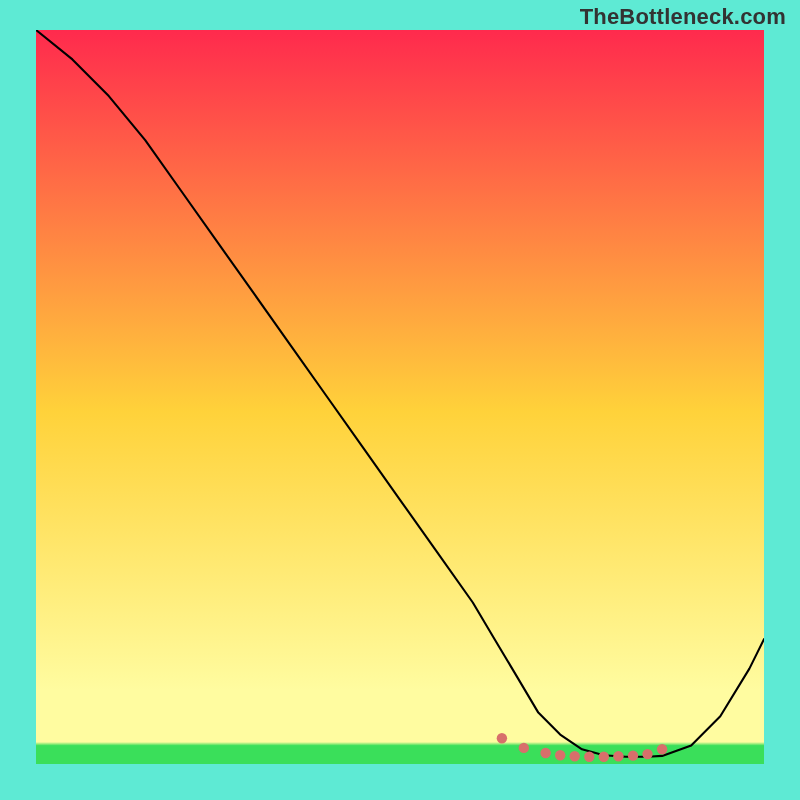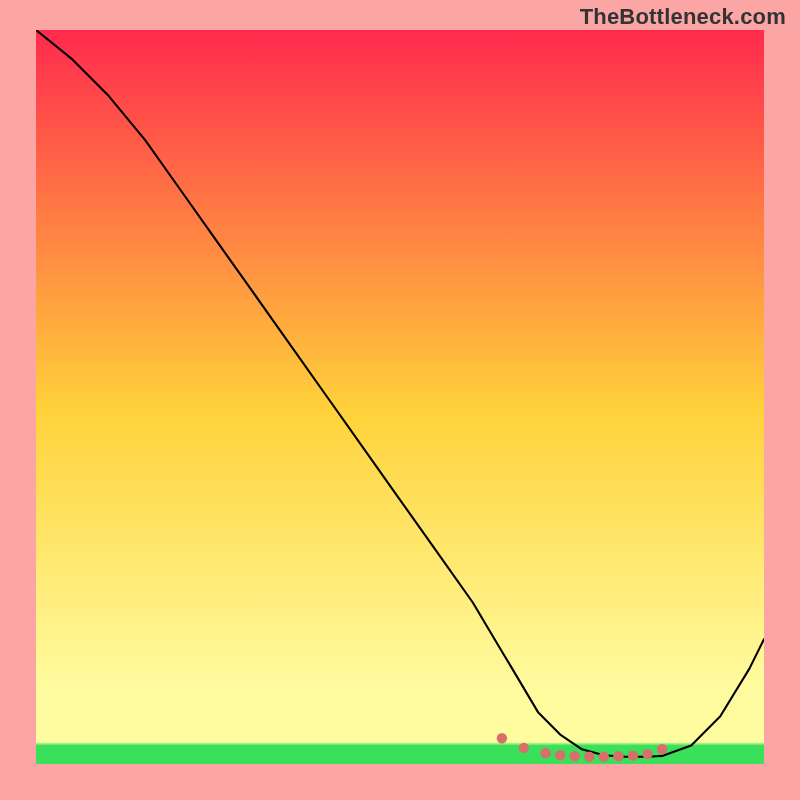--- a/index.html
+++ b/index.html
@@ -10,21 +10,21 @@
     background: #000;
     overflow: hidden;
     font-family: Arial, Helvetica, sans-serif;
   }
   .frame {
     position: absolute;
     left: 0;
     top: 0;
     width: 800px;
     height: 800px;
-    background: #fca5a5;
+    background: #5eead4;
   }
   .watermark {
     position: absolute;
     top: 4px;
     right: 14px;
     color: #333;
     font-size: 22px;
     font-weight: 600;
     letter-spacing: 0.2px;
     user-select: none;

